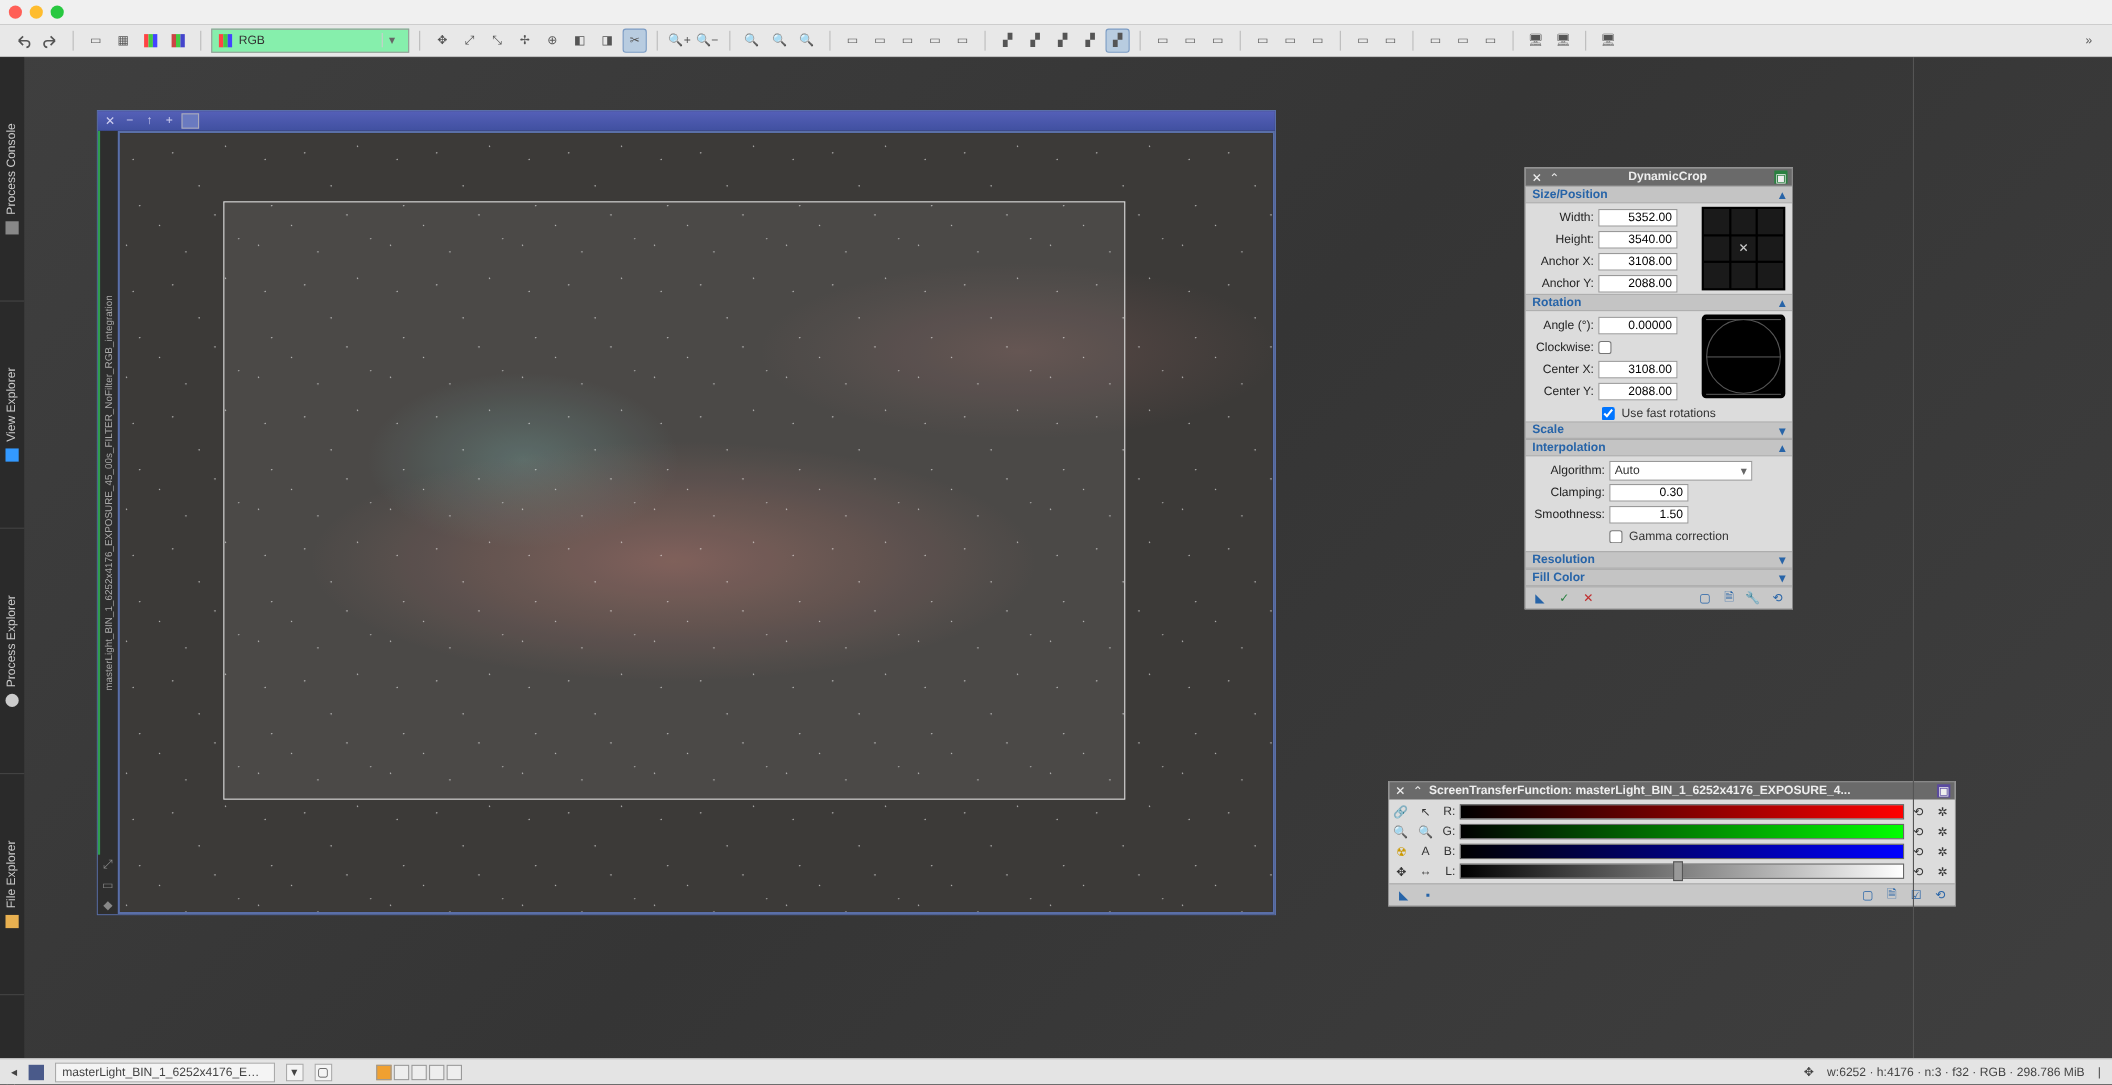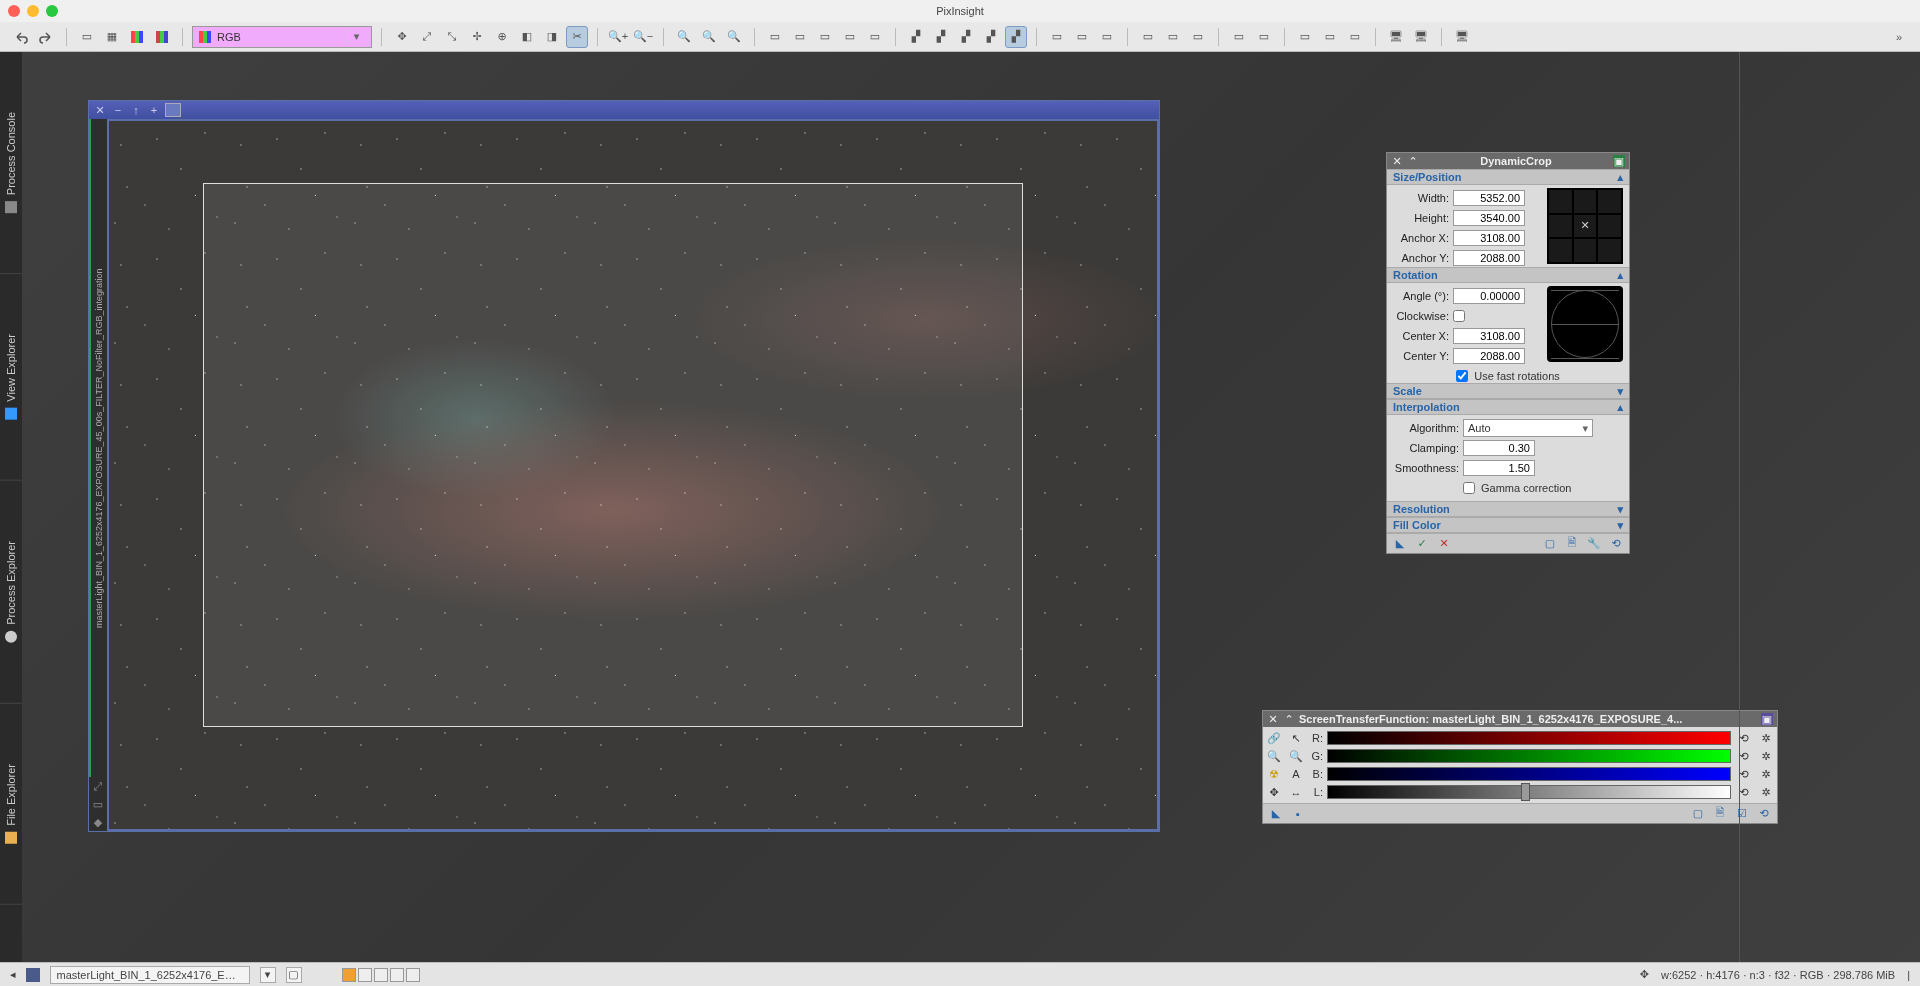--- a/index.html
+++ b/index.html
@@ -11,21 +11,21 @@
 .traffic span { width: 12px; height: 12px; border-radius: 50%; display: block; }
 .traffic .r { background: #ff5f57; }
 .traffic .y { background: #febc2e; }
 .traffic .g { background: #28c840; }
 .mac-title { position: absolute; left: 0; right: 0; text-align: center; color: #444; font-weight: 500; }
 
 
 .toolbar { height: 30px; background: #e8e8e8; border-bottom: 1px solid #bbb; display: flex; align-items: center; padding: 0 10px; gap: 3px; }
 .tb-btn { width: 22px; height: 22px; display: flex; align-items: center; justify-content: center; border-radius: 3px; cursor: pointer; color: #555; }
 .tb-sep { width: 1px; height: 18px; background: #bbb; margin: 0 6px; }
-.tb-combo { height: 22px; width: 180px; background: #f0abfc; border: 1px solid #999; display: flex; align-items: center; padding: 0 6px; gap: 6px; color: #333; }
+.tb-combo { height: 22px; width: 180px; background: #86efac; border: 1px solid #999; display: flex; align-items: center; padding: 0 6px; gap: 6px; color: #333; }
 .tb-combo .swatch { display: flex; }
 .tb-combo .swatch span { width: 4px; height: 12px; }
 .tb-dropdown { margin-left: auto; width: 18px; text-align: center; border-left: 1px solid #ccc; color: #666; }
 .tb-active { background: #b8cce0; border: 1px solid #7a9bc4; }
 
 
 .workspace { position: absolute; top: 52px; left: 0; right: 0; bottom: 24px; background: linear-gradient(135deg, #3f3f3f 0%, #353535 50%, #3f3f3f 100%); }
 .workspace::after { content: ""; position: absolute; top: 0; right: 180px; bottom: 0; width: 1px; background: #555; }
 
 
@@ -94,21 +94,20 @@
 </style>
 </head>
 <body>
 
 <div class="mac-titlebar">
   <div class="traffic">
     <span class="r"></span>
     <span class="y"></span>
     <span class="g"></span>
   </div>
-  <div class="mac-title">PixInsight</div>
 </div>
 
 <div class="toolbar">
   <div class="tb-btn">
       <svg width="14" height="14" viewBox="0 0 14 14">
         <path d="M3 7 L7 3 M3 7 L7 11 M3 7 H10 A3 3 0 0 1 10 13" fill="none" stroke="#555" stroke-width="1.5"></path>
       </svg>
     </div>
   <div class="tb-btn">
       <svg width="14" height="14" viewBox="0 0 14 14">

